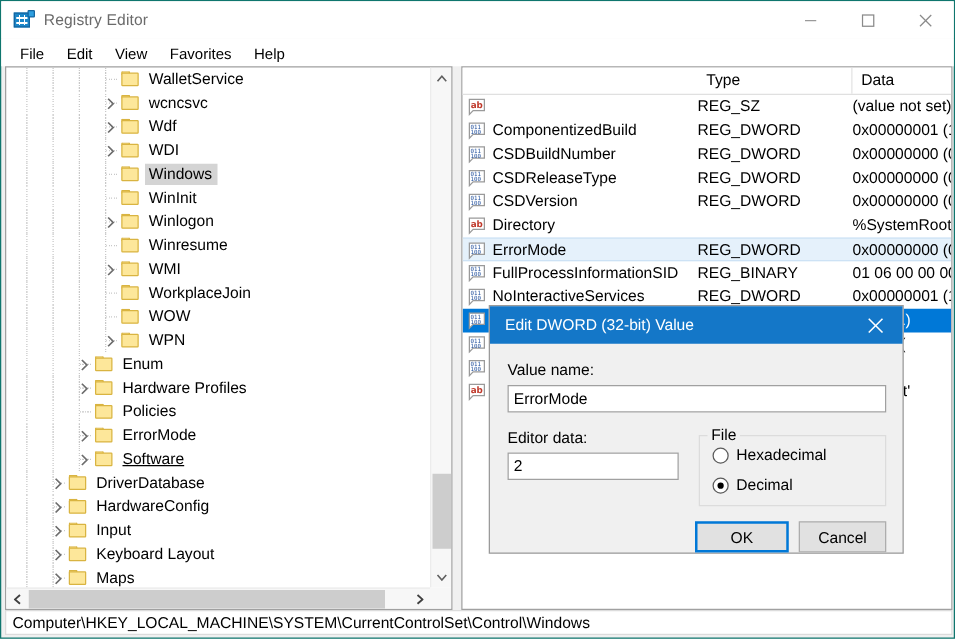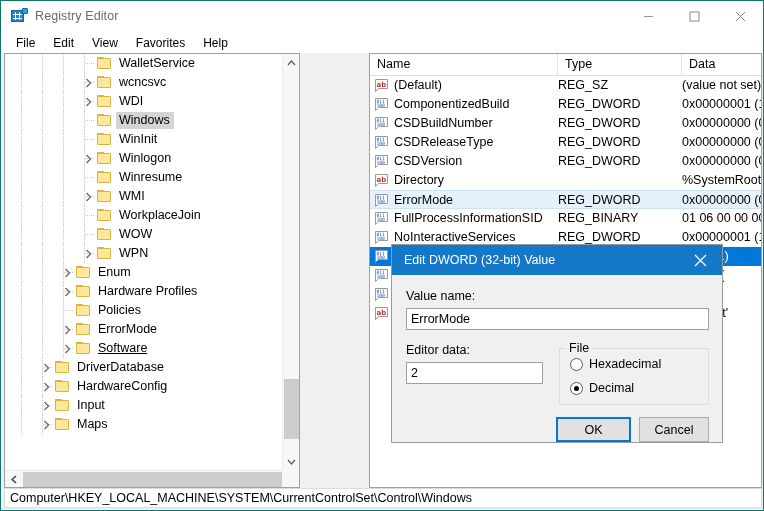--- a/index.html
+++ b/index.html
@@ -53,21 +53,21 @@
     position:absolute;left:0;top:30px;width:762px;height:22px;
     background:#ffffff;display:flex;align-items:flex-end;padding-left:6px;
     box-sizing:border-box;
   }
   .menu-item{
     font-size:12px;color:#000;padding:3px 9px;line-height:14px;cursor:default;
   }
 
   
   .pane-left{
-    position:absolute;left:3px;top:52px;width:296px;height:435px;
+    position:absolute;left:3px;top:52px;width:358px;height:435px;
     background:#ffffff;border:1px solid #a0a0a0;box-sizing:border-box;
     overflow:hidden;
   }
   .pane-right{
     position:absolute;left:368px;top:52px;width:393px;height:435px;
     background:#ffffff;border:1px solid #a0a0a0;box-sizing:border-box;
     overflow:hidden;
   }
 
   
@@ -289,20 +289,37 @@
           <div class="elbow" style="left: 80px;"></div>
           <div class="chev" style="position: absolute; left: 76px;">
             <svg width="7" height="10" viewBox="0 0 7 10">
               <polyline points="1.5,1 5.5,5 1.5,9" fill="none" stroke="#6d6d6d" stroke-width="1.4"></polyline>
             </svg>
           </div>
           <div class="folder" style="position: absolute; left: 92px; top: 3px;">
             <div class="ft"></div>
             <div class="fb"></div>
           </div>
+          <span class="lbl" style="position: absolute; left: 111px; top: 1px;">Wdf</span>
+        </div>
+        <div class="trow">
+          <div class="guide" style="left: 16px;"></div>
+          <div class="guide" style="left: 37px;"></div>
+          <div class="guide" style="left: 58px;"></div>
+          <div class="guide" style="left: 79px;"></div>
+          <div class="elbow" style="left: 80px;"></div>
+          <div class="chev" style="position: absolute; left: 76px;">
+            <svg width="7" height="10" viewBox="0 0 7 10">
+              <polyline points="1.5,1 5.5,5 1.5,9" fill="none" stroke="#6d6d6d" stroke-width="1.4"></polyline>
+            </svg>
+          </div>
+          <div class="folder" style="position: absolute; left: 92px; top: 3px;">
+            <div class="ft"></div>
+            <div class="fb"></div>
+          </div>
           <span class="lbl" style="position: absolute; left: 111px; top: 1px;">WDI</span>
         </div>
         <div class="trow sel">
           <div class="guide" style="left: 16px;"></div>
           <div class="guide" style="left: 37px;"></div>
           <div class="guide" style="left: 58px;"></div>
           <div class="guide" style="left: 79px;"></div>
           <div class="elbow" style="left: 80px;"></div>
           <div class="chev" style="position: absolute; left: 76px;"></div>
           <div class="folder" style="position: absolute; left: 92px; top: 3px;">
@@ -527,20 +544,35 @@
           <div class="chev" style="position: absolute; left: 34px;">
             <svg width="7" height="10" viewBox="0 0 7 10">
               <polyline points="1.5,1 5.5,5 1.5,9" fill="none" stroke="#6d6d6d" stroke-width="1.4"></polyline>
             </svg>
           </div>
           <div class="folder" style="position: absolute; left: 50px; top: 3px;">
             <div class="ft"></div>
             <div class="fb"></div>
           </div>
           <span class="lbl" style="position: absolute; left: 69px; top: 1px;">Input</span>
+        </div>
+        <div class="trow">
+          <div class="guide" style="left: 16px;"></div>
+          <div class="guide" style="left: 37px;"></div>
+          <div class="elbow" style="left: 38px;"></div>
+          <div class="chev" style="position: absolute; left: 34px;">
+            <svg width="7" height="10" viewBox="0 0 7 10">
+              <polyline points="1.5,1 5.5,5 1.5,9" fill="none" stroke="#6d6d6d" stroke-width="1.4"></polyline>
+            </svg>
+          </div>
+          <div class="folder" style="position: absolute; left: 50px; top: 3px;">
+            <div class="ft"></div>
+            <div class="fb"></div>
+          </div>
+          <span class="lbl" style="position: absolute; left: 69px; top: 1px;">Keyboard Layout</span>
         </div>
         <div class="trow">
           <div class="guide" style="left: 16px;"></div>
           <div class="guide" style="left: 37px;"></div>
           <div class="elbow" style="left: 38px;"></div>
           <div class="chev" style="position: absolute; left: 34px;">
             <svg width="7" height="10" viewBox="0 0 7 10">
               <polyline points="1.5,1 5.5,5 1.5,9" fill="none" stroke="#6d6d6d" stroke-width="1.4"></polyline>
             </svg>
           </div>
@@ -577,31 +609,29 @@
         <svg width="6" height="9" viewBox="0 0 6 9">
             <polyline points="1,1 5,4.5 1,8" fill="none" stroke="#404040" stroke-width="1.5"></polyline>
           </svg>
       </div>
     </div>
     <div class="corner"></div>
   </div>
 
   <div class="pane-right">
     <div class="lv-head">
-      <div class="lv-col" style="left:0;width:188px;">Name</div>
       <div class="lv-col" style="left:188px;width:124px;">Type</div>
       <div class="lv-col" style="left:312px;width:79px;border-right:none;">Data</div>
     </div>
     <div class="lv-body" id="lvbody">
         <div class="lrow">
           <span class="vicon"><svg width="15" height="15" viewBox="0 0 15 15">
               <path d="M1.5 1.5 H13.5 V10.5 H4.5 L1.5 13.5 Z" fill="#ffffff" stroke="#9a9a9a" stroke-width="1"></path>
               <text x="2.5" y="8.6" font-family="DejaVu Sans, sans-serif" font-size="7" font-weight="bold" fill="#c0392b">ab</text>
             </svg></span>
-          <span class="c name">(Default)</span>
           <span class="c type">REG_SZ</span>
           <span class="c data">(value not set)</span>
         </div>
         <div class="lrow">
           <span class="vicon"><svg width="15" height="15" viewBox="0 0 15 15">
               <path d="M1.5 1.5 H13.5 V10.5 H4.5 L1.5 13.5 Z" fill="#ffffff" stroke="#9a9a9a" stroke-width="1"></path>
               <text x="2.4" y="6.2" font-family="DejaVu Sans Mono, monospace" font-size="4.6" fill="#1f4e9c">011</text>
               <text x="2.4" y="10.2" font-family="DejaVu Sans Mono, monospace" font-size="4.6" fill="#1f4e9c">100</text>
             </svg></span>
           <span class="c name">ComponentizedBuild</span>

